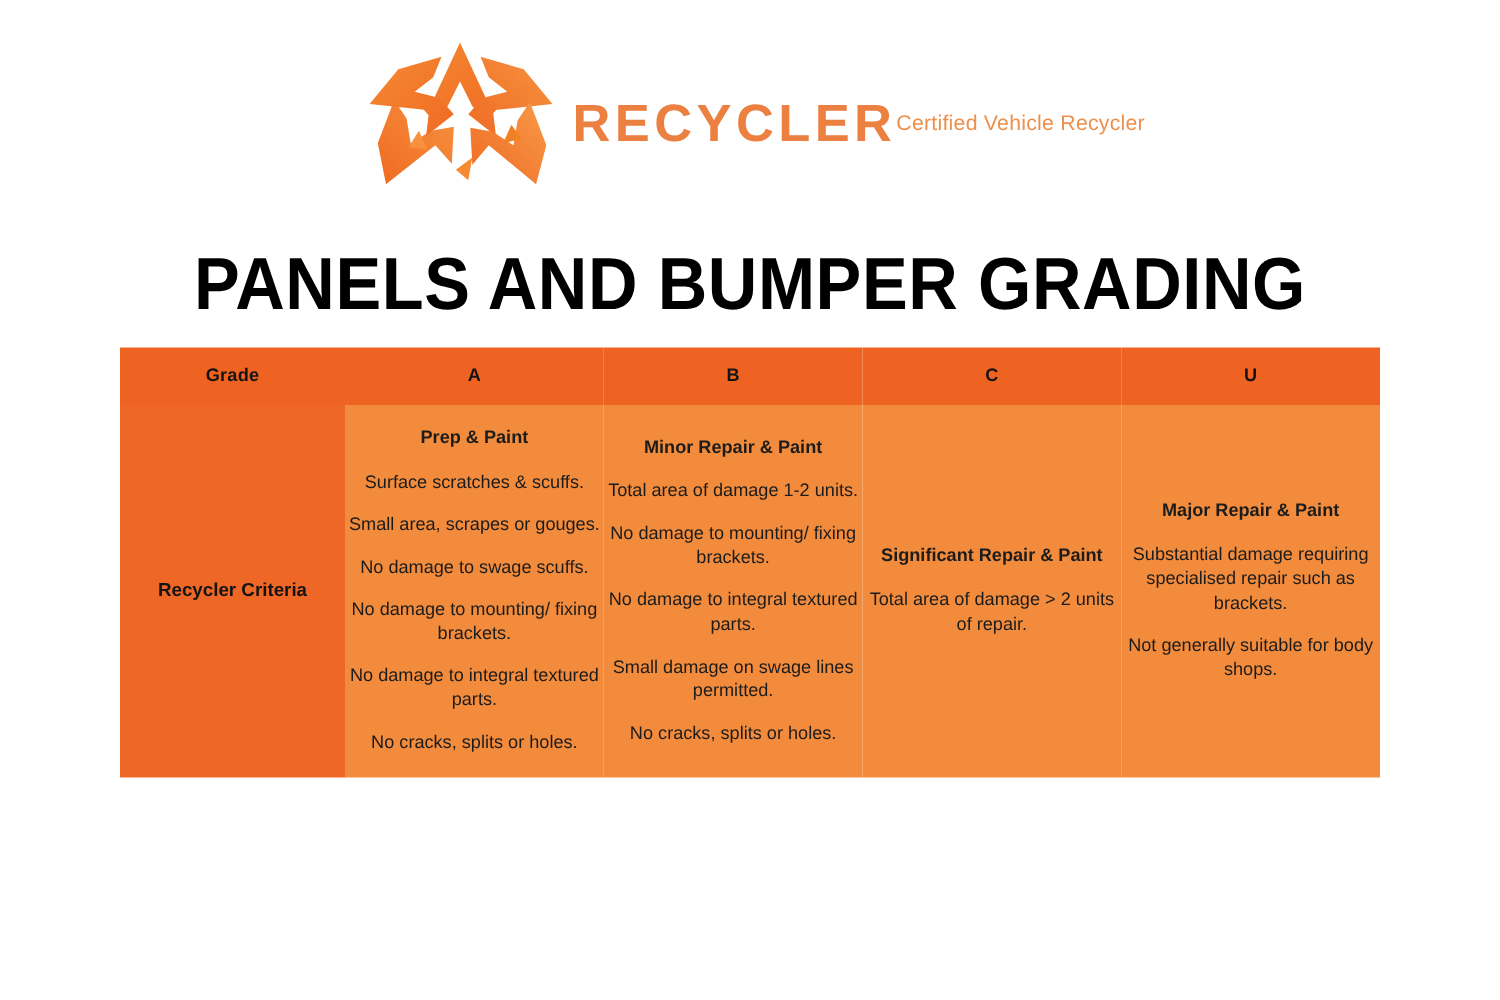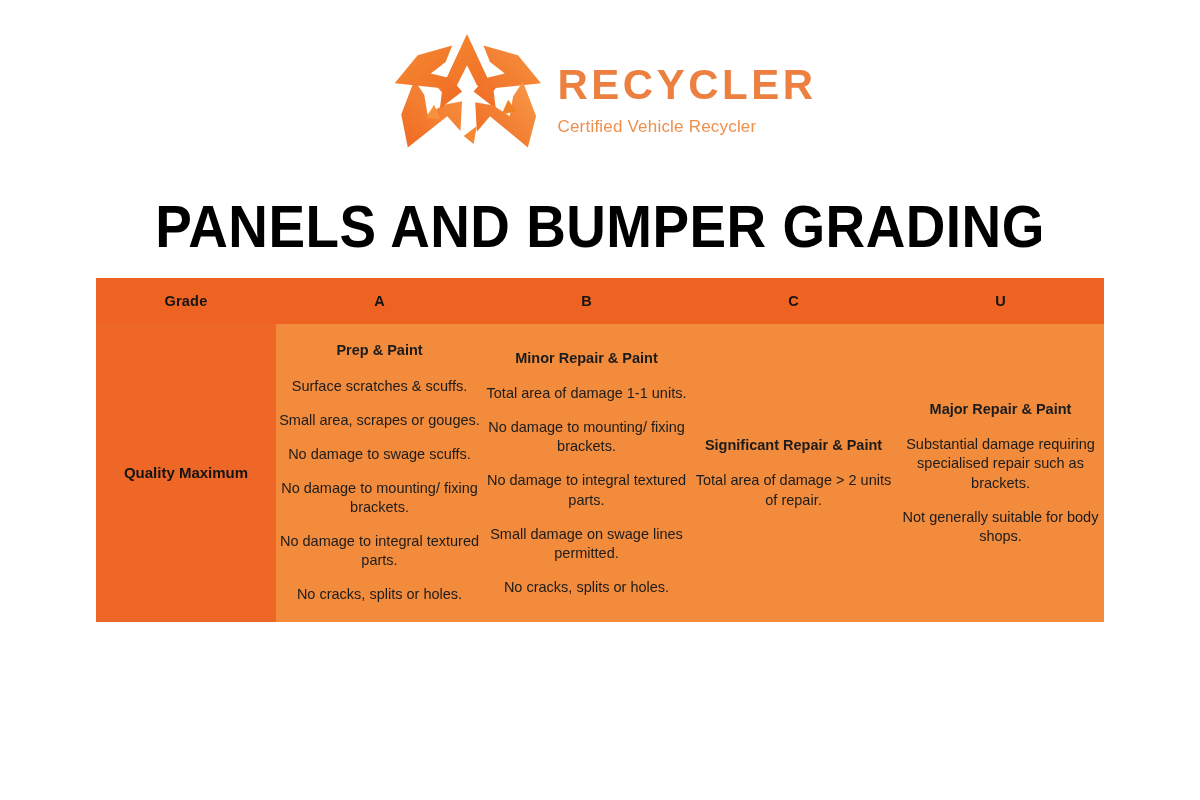--- a/index.html
+++ b/index.html
@@ -32,21 +32,21 @@
     align-items: center;
     gap: 6px;
   }
   .logo-mark {
     width: 168px;
     height: 148px;
     flex: 0 0 auto;
   }
   .logo-text {
     display: flex;
-    flex-direction: column;
+    flex-direction: row;
     justify-content: center;
     padding-bottom: 8px;
   }
   .logo-word {
     font-family: "Liberation Sans", sans-serif;
     font-size: 42px;
     font-weight: bold;
     letter-spacing: 3.5px;
     color: #ec8040;
     line-height: 1;
@@ -207,38 +207,38 @@
     <tr>
       <th class="cell head-cell">Grade</th>
       <th class="cell head-cell">A</th>
       <th class="cell head-cell">B</th>
       <th class="cell head-cell">C</th>
       <th class="cell head-cell last">U</th>
     </tr>
   </thead>
   <tbody>
     <tr class="criteria-row">
-      <td class="cell label-cell">Quality Maximum</td>
+      <td class="cell label-cell">Recycler Criteria</td>
 
       <td class="cell body-cell">
         <ul class="crit-list">
           <li class="crit-heading">Prep &amp; Paint</li>
           <li>Surface scratches &amp; scuffs.</li>
           <li>Small area, scrapes or gouges.</li>
           <li>No damage to swage scuffs.</li>
           <li>No damage to mounting/ fixing brackets.</li>
           <li>No damage to integral textured parts.</li>
           <li>No cracks, splits or holes.</li>
         </ul>
       </td>
 
       <td class="cell body-cell">
         <ul class="crit-list">
           <li class="crit-heading">Minor Repair &amp; Paint</li>
-          <li>Total area of damage 1-1 units.</li>
+          <li>Total area of damage 1-2 units.</li>
           <li>No damage to mounting/ fixing brackets.</li>
           <li>No damage to integral textured parts.</li>
           <li>Small damage on swage lines permitted.</li>
           <li>No cracks, splits or holes.</li>
         </ul>
       </td>
 
       <td class="cell body-cell">
         <ul class="crit-list">
           <li class="crit-heading">Significant Repair &amp; Paint</li>

